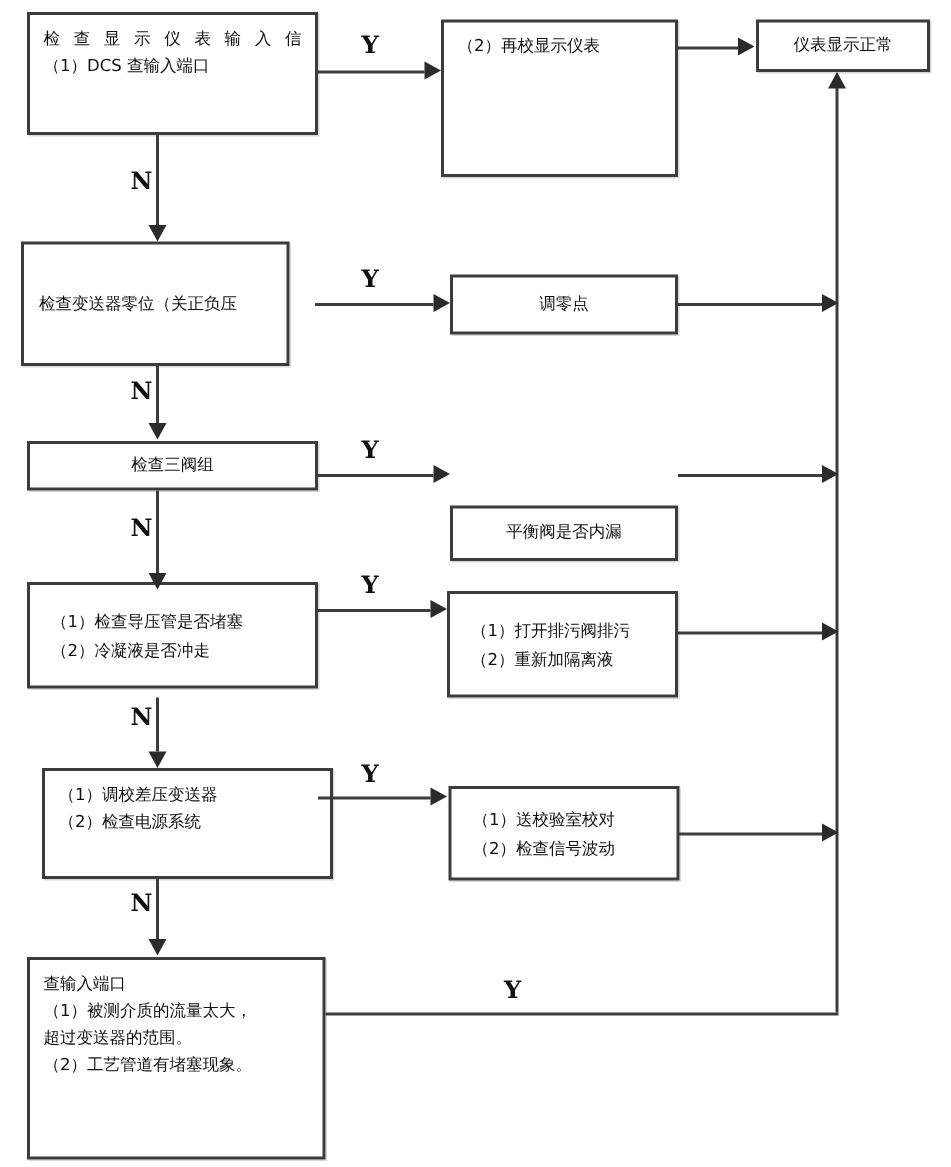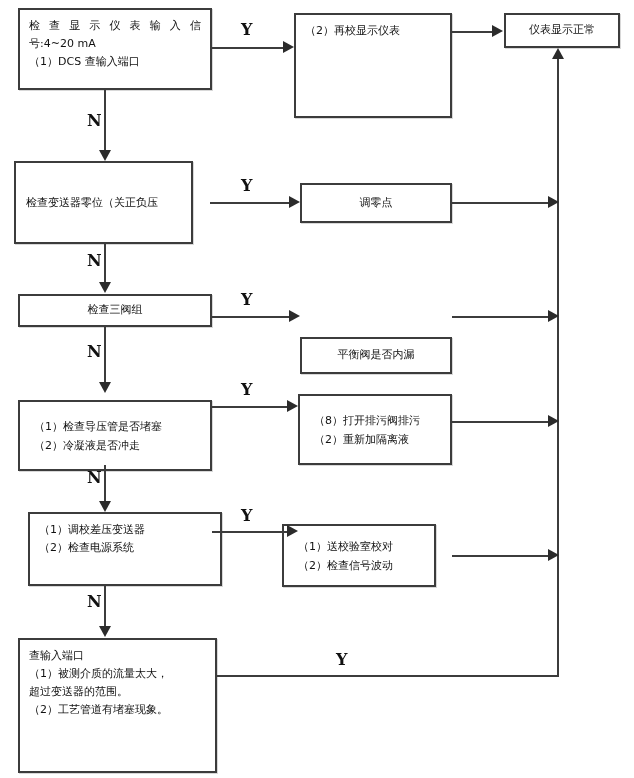--- a/index.html
+++ b/index.html
@@ -94,21 +94,20 @@
     line-height: 1;
   }
 </style>
 </head>
 <body>
 
 <div id="canvas">
 
   <div class="box justified" style="left:18px; top:8px; width:194px; height:82px;">
     <span class="ln j">检 查 显 示 仪 表 输 入 信</span>
-    <span class="ln">号:4~20 mA</span>
     <span class="ln">（1）DCS 查输入端口</span>
   </div>
 
   <div class="box" style="left:294px; top:13px; width:158px; height:105px;">
     <span class="ln">（2）再校显示仪表</span>
   </div>
 
   <div class="box center" style="left:504px; top:13px; width:116px; height:35px;">
     <span class="ln">仪表显示正常</span>
   </div>
@@ -122,36 +121,36 @@
   </div>
 
   <div class="box center" style="left:18px; top:294px; width:194px; height:33px;">
     <span class="ln">检查三阀组</span>
   </div>
 
   <div class="box center" style="left:300px; top:297px; width:152px; height:37px;margin-top:40px;">
     <span class="ln">平衡阀是否内漏</span>
   </div>
 
-  <div class="box midleft" style="left:18px; top:400px; width:194px; height:71px;">
+  <div class="box midleft" style="left:18px; top:388px; width:194px; height:71px;">
     <span class="ln">（1）检查导压管是否堵塞</span>
     <span class="ln">（2）冷凝液是否冲走</span>
   </div>
 
   <div class="box midleft" style="left:298px; top:394px; width:154px; height:71px;">
-    <span class="ln">（8）打开排污阀排污</span>
+    <span class="ln">（1）打开排污阀排污</span>
     <span class="ln">（2）重新加隔离液</span>
   </div>
 
   <div class="box" style="left:28px; top:512px; width:194px; height:74px;">
     <span class="ln">（1）调校差压变送器</span>
     <span class="ln">（2）检查电源系统</span>
   </div>
 
-  <div class="box midleft" style="left:282px; top:524px; width:154px; height:63px;">
+  <div class="box midleft" style="left:299px; top:524px; width:154px; height:63px;">
     <span class="ln">（1）送校验室校对</span>
     <span class="ln">（2）检查信号波动</span>
   </div>
 
   <div class="box" style="left:18px; top:638px; width:199px; height:135px;">
     <span class="ln">查输入端口</span>
     <span class="ln">（1）被测介质的流量太大，</span>
     <span class="ln">超过变送器的范围。</span>
     <span class="ln">（2）工艺管道有堵塞现象。</span>
   </div>

